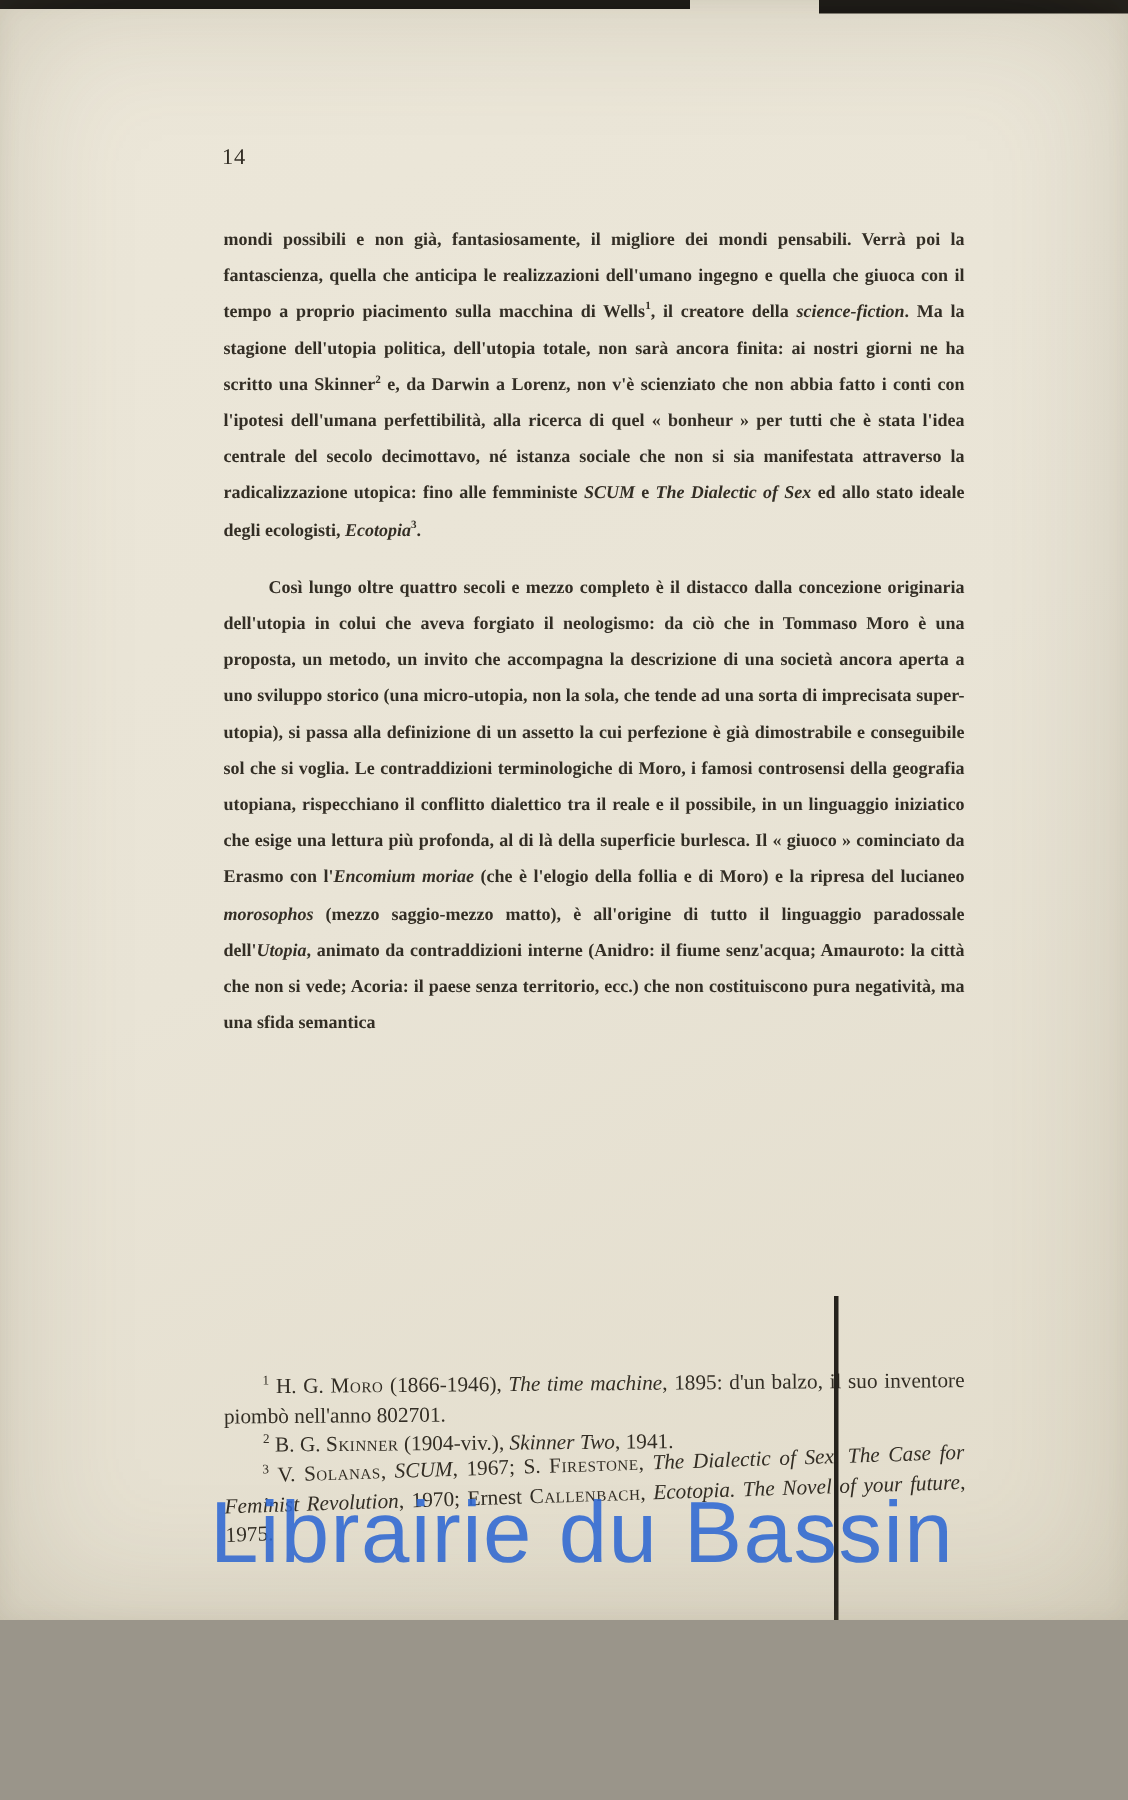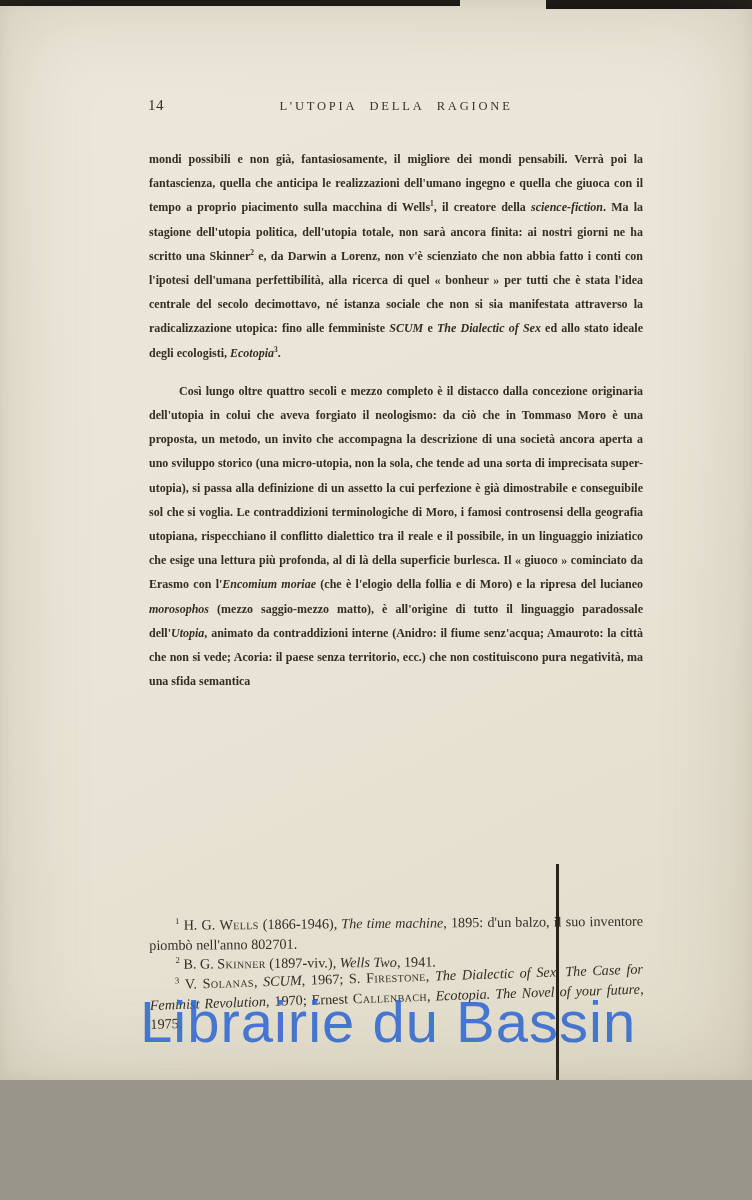--- a/index.html
+++ b/index.html
@@ -99,30 +99,29 @@
 <body>
 
 <div class="page">
 
   <div class="artifact-top-left"></div>
   <div class="artifact-top-right"></div>
   <div class="artifact-right-line"></div>
 
   <div class="page-number">14</div>
 
-  <div class="running-head">L'UTOPIA DELLA RAGIONE</div>
 
   <div class="body-text">
     <p class="para"><span>mondi possibili e non già, fantasiosamente, il migliore dei mondi pensabili. Verrà poi la fantascienza, quella che anticipa le realizzazioni dell'umano ingegno e quella che giuoca con il tempo a proprio piacimento sulla macchina di Wells</span><span class="st-sup">1</span><span>, il creatore della </span><span class="st-i">science-fiction</span><span>. Ma la stagione dell'utopia politica, dell'utopia totale, non sarà ancora finita: ai nostri giorni ne ha scritto una Skinner</span><span class="st-sup">2</span><span> e, da Darwin a Lorenz, non v'è scienziato che non abbia fatto i conti con l'ipotesi dell'umana perfettibilità, alla ricerca di quel « bonheur » per tutti che è stata l'idea centrale del secolo decimottavo, né istanza sociale che non si sia manifestata attraverso la radicalizzazione utopica: fino alle femministe </span><span class="st-i">SCUM</span><span> e </span><span class="st-i">The Dialectic of Sex</span><span> ed allo stato ideale degli ecologisti, </span><span class="st-i">Ecotopia</span><span class="st-sup">3</span><span>.</span></p>
     <p class="para indent"><span>Così lungo oltre quattro secoli e mezzo completo è il distacco dalla concezione originaria dell'utopia in colui che aveva forgiato il neologismo: da ciò che in Tommaso Moro è una proposta, un metodo, un invito che accompagna la descrizione di una società ancora aperta a uno sviluppo storico (una micro-utopia, non la sola, che tende ad una sorta di imprecisata super-utopia), si passa alla definizione di un assetto la cui perfezione è già dimostrabile e conseguibile sol che si voglia. Le contraddizioni terminologiche di Moro, i famosi controsensi della geografia utopiana, rispecchiano il conflitto dialettico tra il reale e il possibile, in un linguaggio iniziatico che esige una lettura più profonda, al di là della superficie burlesca. Il « giuoco » cominciato da Erasmo con l'</span><span class="st-i">Encomium moriae</span><span> (che è l'elogio della follia e di Moro) e la ripresa del lucianeo </span><span class="st-i">morosophos</span><span> (mezzo saggio-mezzo matto), è all'origine di tutto il linguaggio paradossale dell'</span><span class="st-i">Utopia</span><span>, animato da contraddizioni interne (Anidro: il fiume senz'acqua; Amauroto: la città che non si vede; Acoria: il paese senza territorio, ecc.) che non costituiscono pura negatività, ma una sfida semantica</span></p>
   </div>
 
   <div class="footnotes">
-    <p class="footnote"><span class="st-sup">1</span><span> H. G. </span><span class="st-sc">Wells</span><span> (1866-1946), </span><span class="st-i">The time machine</span><span>, 1895: d'un balzo, il suo inventore piombò nell'anno 802701.</span></p>
-    <p class="footnote"><span class="st-sup">2</span><span> B. G. </span><span class="st-sc">Skinner</span><span> (1897-viv.), </span><span class="st-i">Wells Two</span><span>, 1941.</span></p>
+    <p class="footnote"><span class="st-sup">1</span><span> H. G. </span><span class="st-sc">Moro</span><span> (1866-1946), </span><span class="st-i">The time machine</span><span>, 1895: d'un balzo, il suo inventore piombò nell'anno 802701.</span></p>
+    <p class="footnote"><span class="st-sup">2</span><span> B. G. </span><span class="st-sc">Skinner</span><span> (1904-viv.), </span><span class="st-i">Skinner Two</span><span>, 1941.</span></p>
     <p class="footnote footnote--skew"><span class="st-sup">3</span><span> V. </span><span class="st-sc">Solanas</span><span>, </span><span class="st-i">SCUM</span><span>, 1967; S. </span><span class="st-sc">Firestone</span><span>, </span><span class="st-i">The Dialectic of Sex. The Case for Feminist Revolution</span><span>, 1970; Ernest </span><span class="st-sc">Callenbach</span><span>, </span><span class="st-i">Ecotopia. The Novel of your future</span><span>, 1975.</span></p>
   </div>
 
   <div class="watermark" style="color: rgb(47, 105, 214);">Librairie du Bassin</div>
 
   <div class="vignette"></div>
 
 </div>
 
 </body></html>

